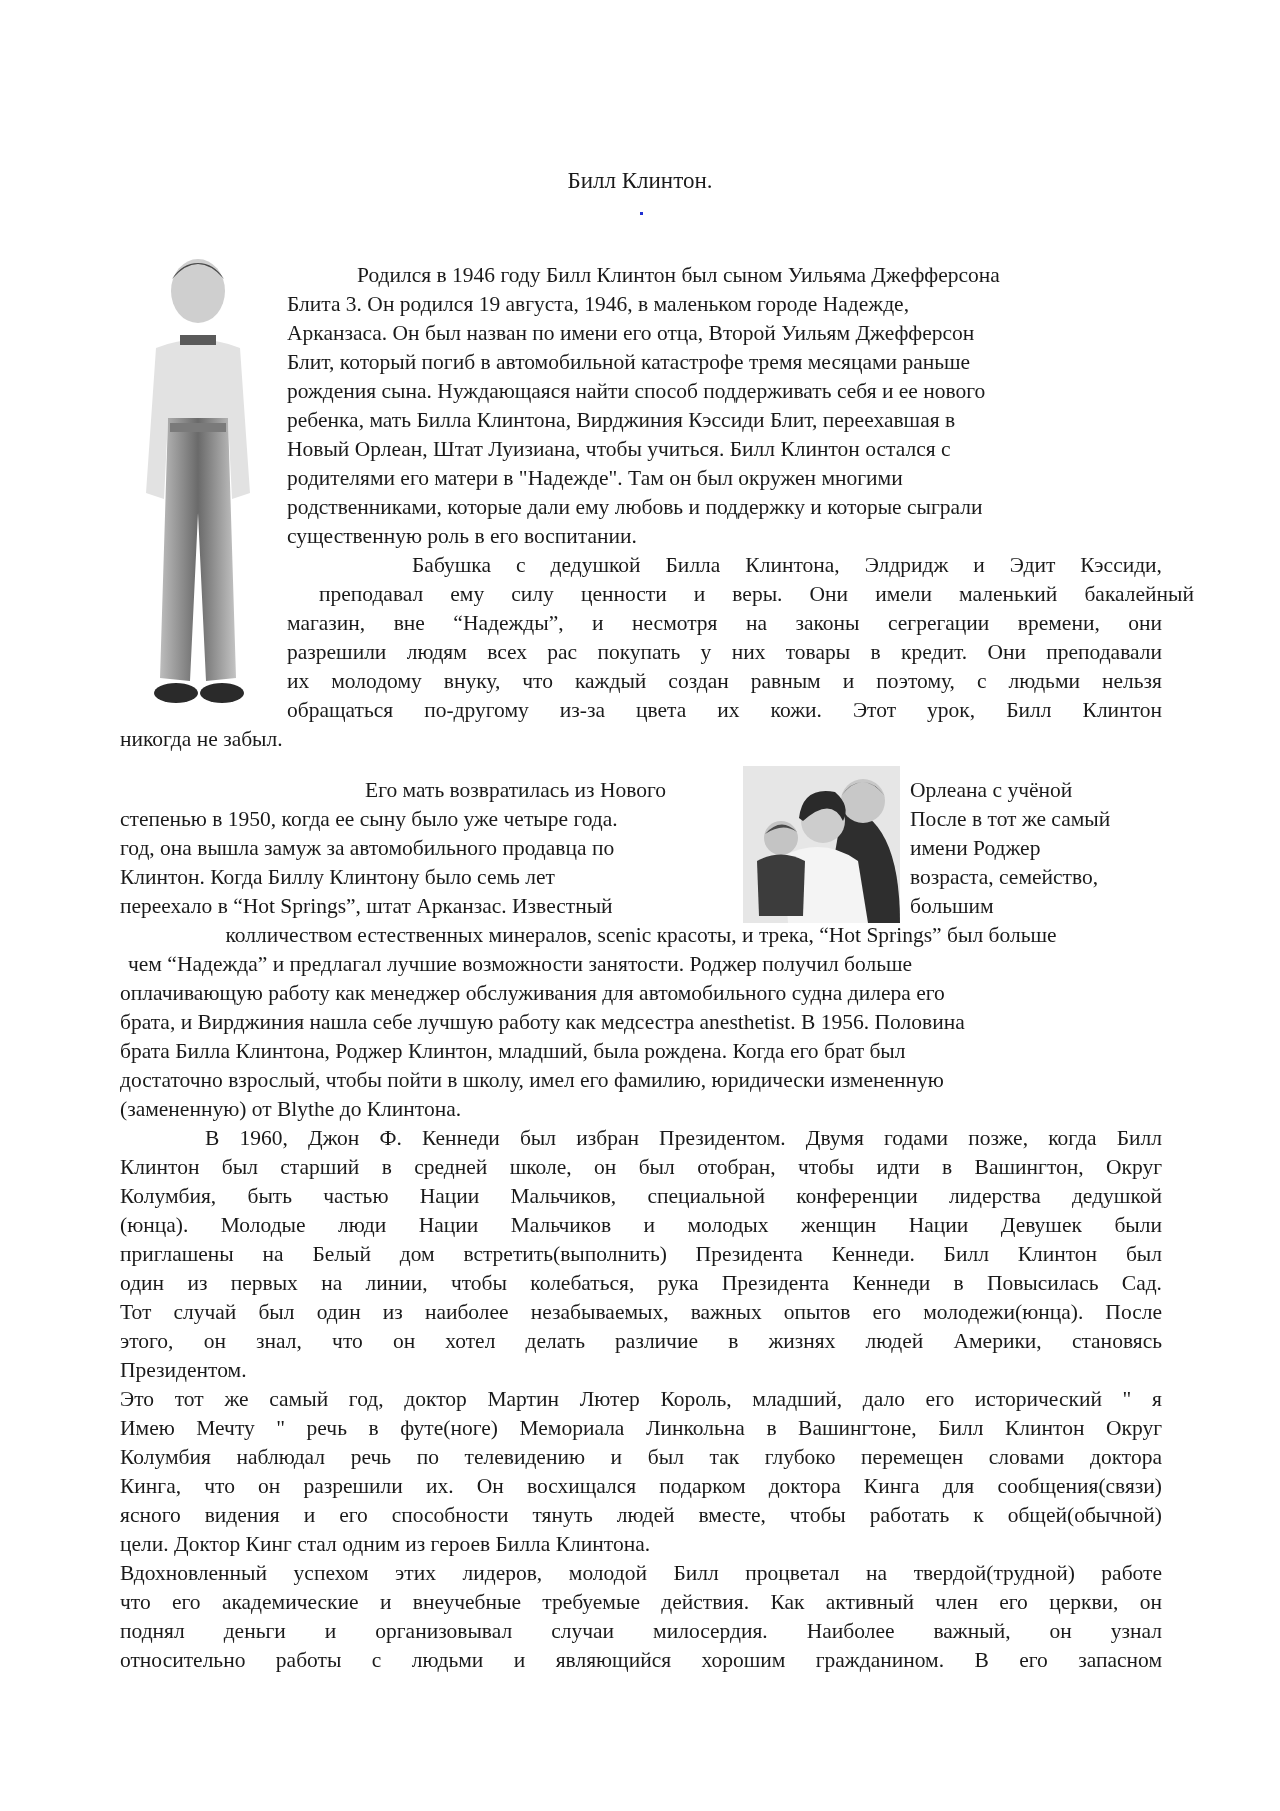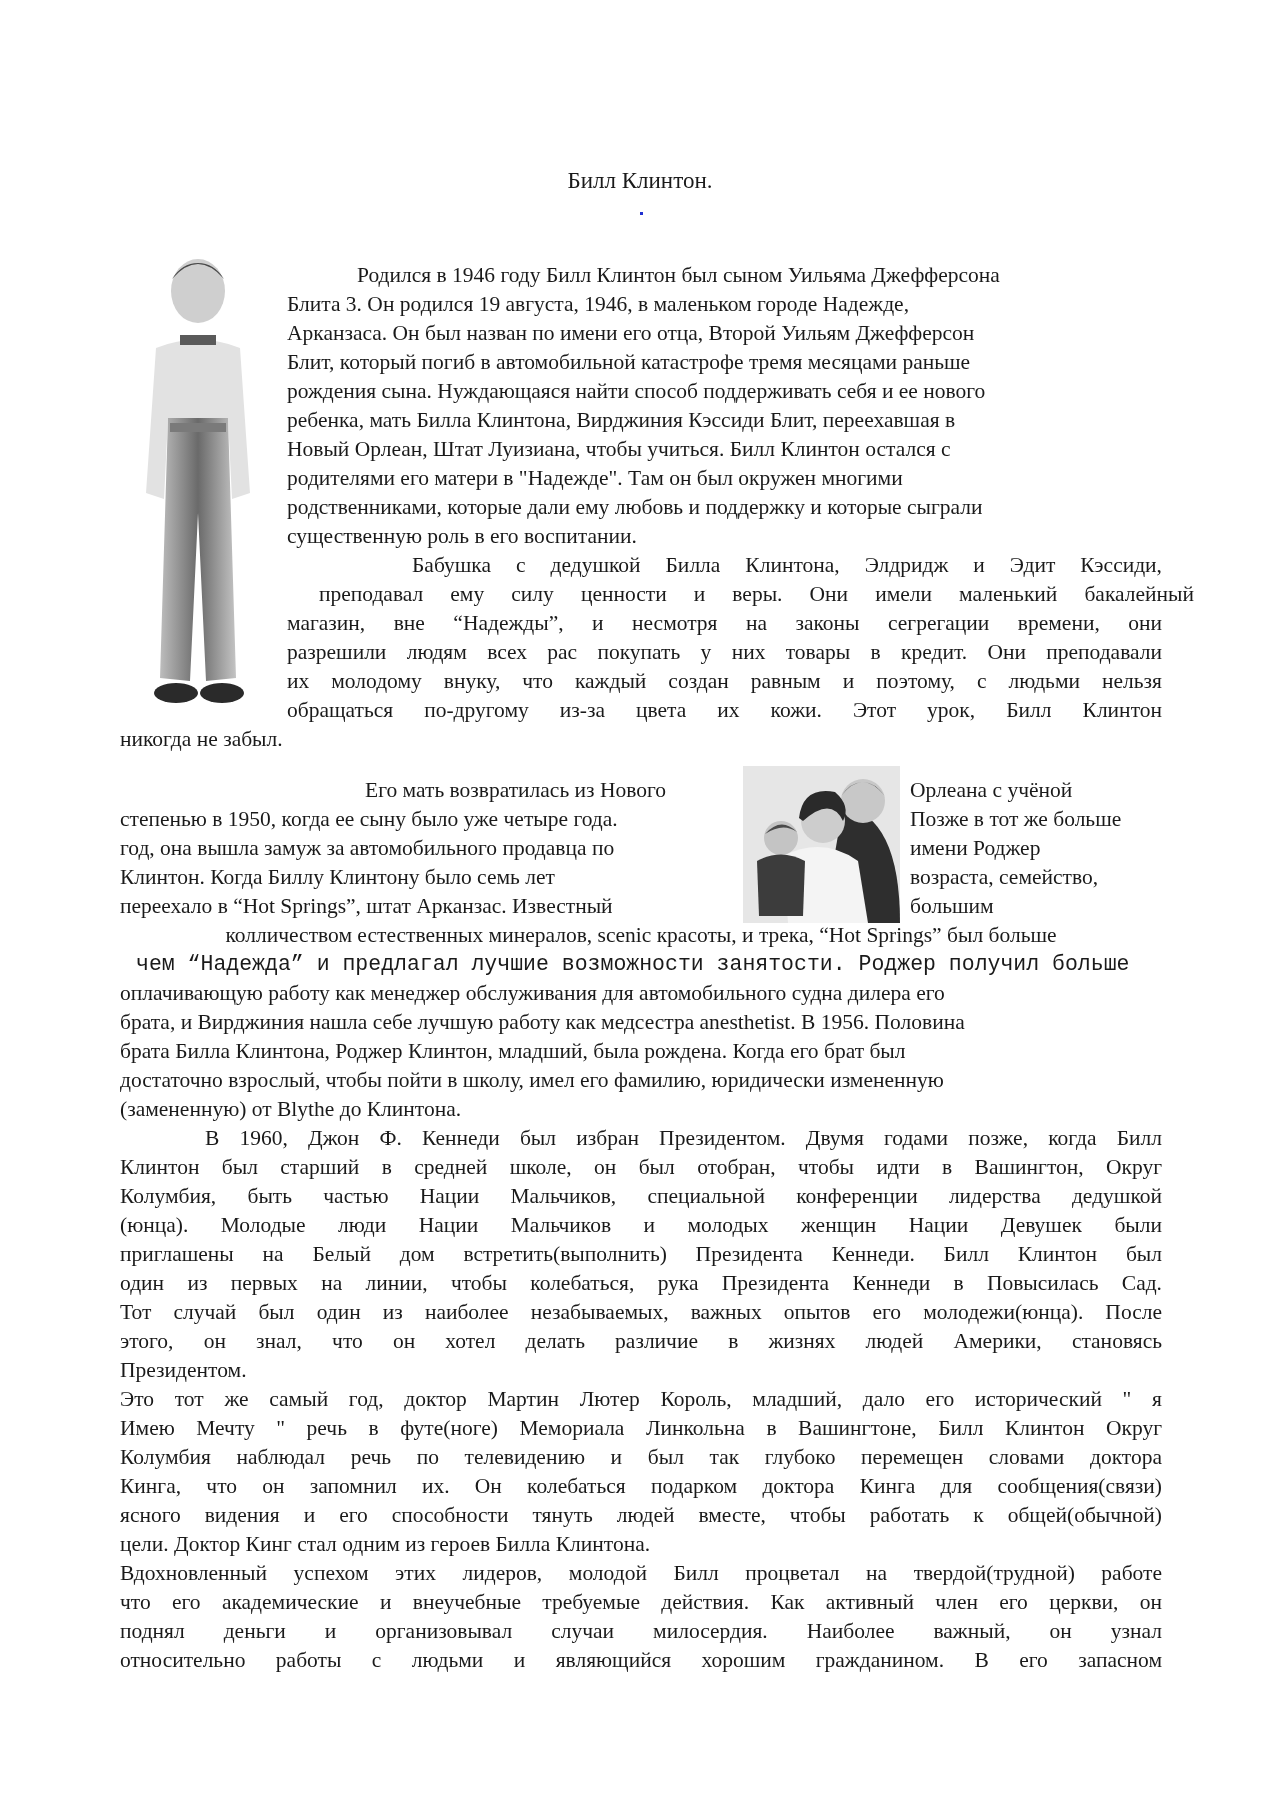--- a/index.html
+++ b/index.html
@@ -71,44 +71,44 @@
       <div class="line just" style="left: 287px; top: 638px; width: 875px; white-space: normal;">разрешили людям всех рас покупать у них товары в кредит. Они преподавали</div>
       <div class="line just" style="left: 287px; top: 667px; width: 875px; white-space: normal;">их молодому внуку, что каждый создан равным и поэтому, с людьми нельзя</div>
       <div class="line just" style="left: 287px; top: 696px; width: 875px; white-space: normal;">обращаться по-другому из-за цвета их кожи. Этот  урок, Билл Клинтон</div>
       <div class="line" style="left: 120px; top: 725px; width: 600px;">никогда не забыл.</div>
       <div class="line" style="left: 365px; top: 776px; width: 365px;">Его мать возвратилась из Нового</div>
       <div class="line" style="left: 120px; top: 805px; width: 620px;">степенью в 1950, когда ее сыну было уже четыре года.</div>
       <div class="line" style="left: 120px; top: 834px; width: 620px;">год, она вышла замуж за автомобильного продавца по</div>
       <div class="line" style="left: 120px; top: 863px; width: 620px;">Клинтон. Когда Биллу Клинтону было семь лет</div>
       <div class="line" style="left: 120px; top: 892px; width: 620px;">переехало в “Hot Springs”, штат Арканзас. Известный</div>
       <div class="line" style="left: 910px; top: 776px; width: 260px;">Орлеана с учёной</div>
-      <div class="line" style="left: 910px; top: 805px; width: 260px;">Позже в тот же больше</div>
+      <div class="line" style="left: 910px; top: 805px; width: 260px;">После в тот же самый</div>
       <div class="line" style="left: 910px; top: 834px; width: 260px;">имени Роджер</div>
       <div class="line" style="left: 910px; top: 863px; width: 260px;">возраста, семейство,</div>
       <div class="line" style="left: 910px; top: 892px; width: 260px;">большим</div>
       <div class="line" style="left: 120px; top: 921px; width: 1042px; text-align: center;">колличеством естественных минералов, scenic красоты, и трека, “Hot Springs” был больше</div>
-      <div class="line" style="left: 136px; top: 950px; width: 1042px; font-family: Liberation Mono, monospace;">чем “Надежда” и предлагал лучшие возможности занятости. Роджер получил больше</div>
+      <div class="line" style="left: 128px; top: 950px; width: 1042px;">чем “Надежда” и предлагал лучшие возможности занятости. Роджер получил больше</div>
       <div class="line" style="left: 120px; top: 979px; width: 1042px;">оплачивающую работу как менеджер обслуживания для автомобильного судна дилера его</div>
       <div class="line" style="left: 120px; top: 1008px; width: 1042px;">брата, и Вирджиния нашла себе лучшую работу как медсестра anesthetist. В 1956. Половина</div>
       <div class="line" style="left: 120px; top: 1037px; width: 1042px;">брата Билла Клинтона, Роджер Клинтон, младший, была рождена. Когда его брат был</div>
       <div class="line" style="left: 120px; top: 1066px; width: 1042px;">достаточно взрослый, чтобы пойти в школу,  имел его фамилию, юридически измененную</div>
       <div class="line" style="left: 120px; top: 1095px; width: 1042px;">(замененную) от Blythe до Клинтона.</div>
       <div class="line just" style="left: 205px; top: 1124px; width: 957px; white-space: normal;">В 1960, Джон Ф. Кеннеди был избран Президентом. Двумя годами позже, когда Билл</div>
       <div class="line just" style="left: 120px; top: 1153px; width: 1042px; white-space: normal;">Клинтон был старший в средней школе, он был отобран, чтобы идти в Вашингтон, Округ</div>
       <div class="line just" style="left: 120px; top: 1182px; width: 1042px; white-space: normal;">Колумбия, быть частью Нации Мальчиков, специальной конференции лидерства дедушкой</div>
       <div class="line just" style="left: 120px; top: 1211px; width: 1042px; white-space: normal;">(юнца). Молодые люди Нации Мальчиков и молодых женщин Нации Девушек были</div>
       <div class="line just" style="left: 120px; top: 1240px; width: 1042px; white-space: normal;">приглашены на Белый дом встретить(выполнить) Президента Кеннеди. Билл Клинтон был</div>
       <div class="line just" style="left: 120px; top: 1269px; width: 1042px; white-space: normal;">один из первых на линии, чтобы колебаться, рука Президента Кеннеди в Повысилась Сад.</div>
       <div class="line just" style="left: 120px; top: 1298px; width: 1042px; white-space: normal;">Тот случай был один из наиболее незабываемых, важных опытов его молодежи(юнца). После</div>
       <div class="line just" style="left: 120px; top: 1327px; width: 1042px; white-space: normal;">этого, он знал, что он хотел делать различие в жизнях людей Америки,  становясь</div>
       <div class="line" style="left: 120px; top: 1356px; width: 1042px;">Президентом.</div>
       <div class="line just" style="left: 120px; top: 1385px; width: 1042px; white-space: normal; font-family: Liberation Serif, serif;">Это тот же самый год, доктор Мартин Лютер Король, младший, дало его исторический " я</div>
       <div class="line just" style="left: 120px; top: 1414px; width: 1042px; white-space: normal;">Имею Мечту " речь в футе(ноге) Мемориала Линкольна в Вашингтоне, Билл Клинтон Округ</div>
       <div class="line just" style="left: 120px; top: 1443px; width: 1042px; white-space: normal;">Колумбия наблюдал речь по телевидению и был так глубоко перемещен словами доктора</div>
-      <div class="line just" style="left: 120px; top: 1472px; width: 1042px; white-space: normal;">Кинга, что он запомнил их. Он колебаться подарком доктора Кинга для сообщения(связи)</div>
+      <div class="line just" style="left: 120px; top: 1472px; width: 1042px; white-space: normal;">Кинга, что он разрешили их. Он восхищался подарком доктора Кинга для сообщения(связи)</div>
       <div class="line just" style="left: 120px; top: 1501px; width: 1042px; white-space: normal;">ясного видения и его способности тянуть людей вместе, чтобы работать к общей(обычной)</div>
       <div class="line" style="left: 120px; top: 1530px; width: 1042px;">цели. Доктор Кинг стал одним из героев Билла Клинтона.</div>
       <div class="line just" style="left: 120px; top: 1559px; width: 1042px; white-space: normal;">Вдохновленный успехом этих лидеров, молодой Билл процветал на твердой(трудной) работе</div>
       <div class="line just" style="left: 120px; top: 1588px; width: 1042px; white-space: normal;">что его академические и внеучебные требуемые действия. Как активный член его церкви, он</div>
       <div class="line just" style="left: 120px; top: 1617px; width: 1042px; white-space: normal;">поднял деньги и организовывал случаи милосердия. Наиболее важный, он узнал</div>
       <div class="line just" style="left: 120px; top: 1646px; width: 1042px; white-space: normal;">относительно работы с людьми и являющийся хорошим гражданином. В его запасном</div>
     </div>
 </div>
 
 </body></html>

